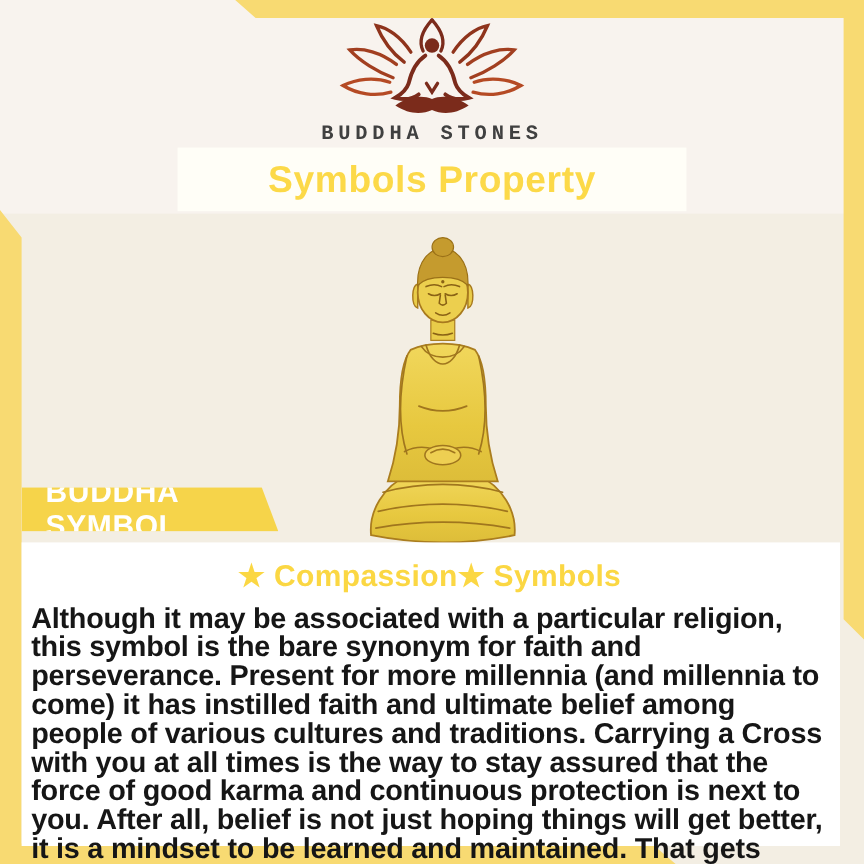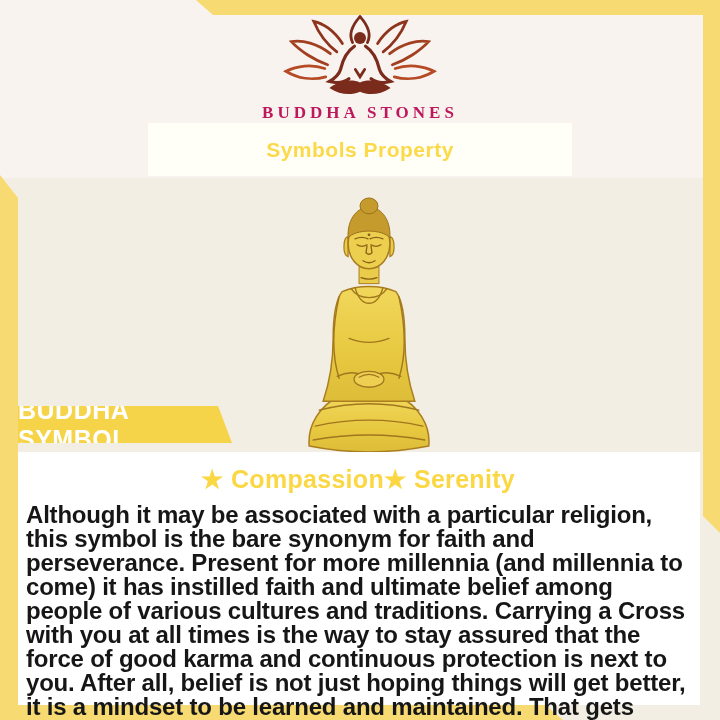--- a/index.html
+++ b/index.html
@@ -6,41 +6,41 @@
   html,body { width:720px; height:720px; font-family:"Liberation Sans", sans-serif; }
   .page { position:relative; width:720px; height:720px; background:#f3eee3; overflow:hidden; }
 
   .top-area { position:absolute; left:0; top:0; width:720px; height:178px; background:#f8f3ee; }
 
   .ribbons { position:absolute; left:0; top:0; width:720px; height:720px; pointer-events:none; }
 
   .brand { position:absolute; left:0; top:12px; width:720px; text-align:center; }
   .brand svg { display:block; margin:0 auto; }
   .brand-name {
-    margin-top:3px; font-family:Liberation Serif, serif; font-weight:bold;
-    font-size:17px; letter-spacing:4px; color:#be185d;
+    margin-top:3px; font-family:Liberation Mono, monospace; font-weight:bold;
+    font-size:17px; letter-spacing:4px; color:#404040;
   }
 
   .title-banner {
     position:absolute; left:148px; top:123px; width:424px; height:53px;
     background:#fffef7; display:flex; align-items:center; justify-content:center;
   }
   .title-banner span {
-    font-size:21px; font-weight:bold; color:#fcd948; letter-spacing:0.5px;
+    font-size:31px; font-weight:bold; color:#fcd948; letter-spacing:0.5px;
   }
 
   .hero { position:absolute; left:289px; top:189px; width:160px; height:264px; }
 
   .badge {
     position:absolute; left:18px; top:406px; width:214px; height:37px;
     background:#f6d44a; clip-path:polygon(0 0, 93.5% 0, 100% 100%, 0 100%);
     display:flex; align-items:center;
   }
   .badge span {
-    font-size:25px; font-weight:bold; color:#ffffff; letter-spacing:0.5px;
+    padding-left:20px; font-size:25px; font-weight:bold; color:#ffffff; letter-spacing:0.5px;
   }
 
   .panel {
     position:absolute; left:18px; top:452px; width:682px; height:253px;
     background:#ffffff; padding:13px 10px 0 8px;
   }
   .panel h2 {
     text-align:center; font-size:25px; font-weight:bold; color:#fbd743; letter-spacing:0.3px;
   }
   .panel p {
@@ -136,17 +136,17 @@
       <ellipse cx="80" cy="191" rx="15" ry="8" fill="#eecf52" stroke="#a0761e" stroke-width="1.3"></ellipse>
       <path d="M70,189 Q80,183 90,189" fill="none" stroke="#a0761e" stroke-width="1.3" stroke-linecap="round"></path>
     </svg>
   </div>
 
   <div class="badge">
     <span>BUDDHA SYMBOL</span>
   </div>
 
   <section class="panel">
-    <h2>★ Compassion★ Serenity</h2>
+    <h2>★ Compassion★ Symbols</h2>
     <p>Although it may be associated with a particular religion, this symbol is the bare synonym for faith and perseverance. Present for more millennia (and millennia to come) it has instilled faith and ultimate belief among people of various cultures and traditions. Carrying a Cross with you at all times is the way to stay assured that the force of good karma and continuous protection is next to you. After all, belief is not just hoping things will get better, it is a mindset to be learned and maintained. That gets easier with a Cross symbol to look at.</p>
   </section>
 
 </div>
 
 </body></html>

